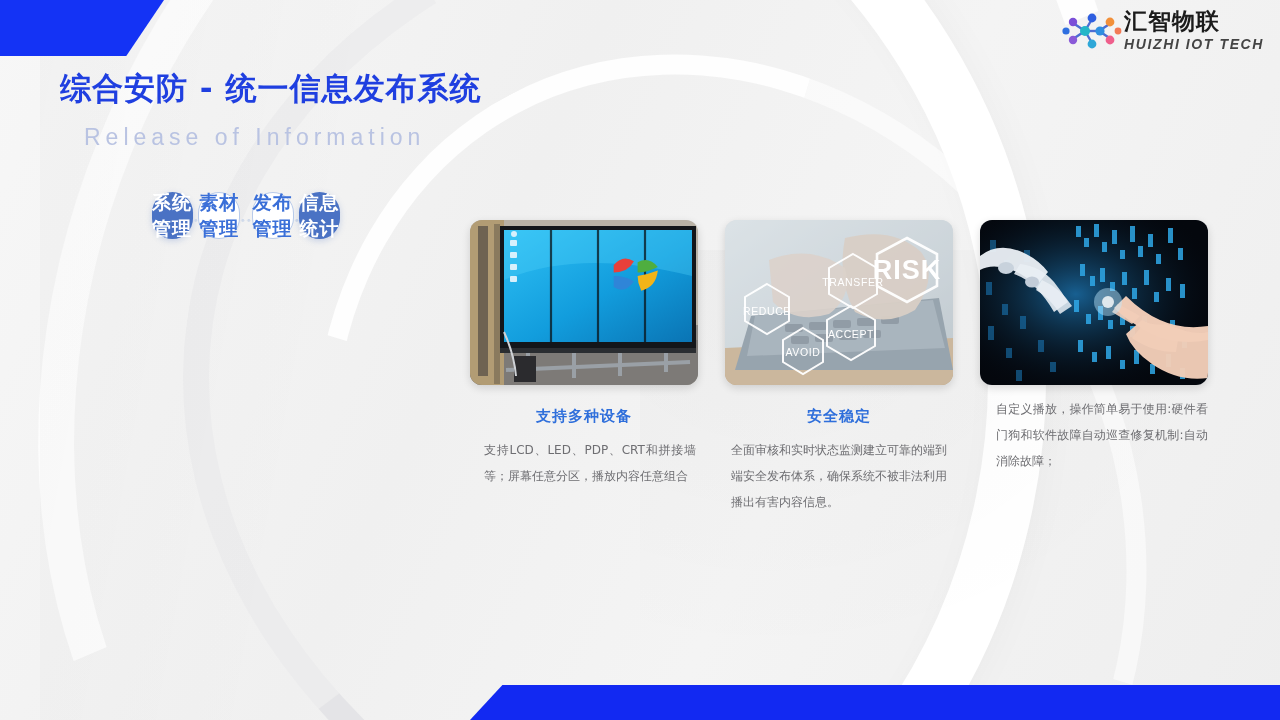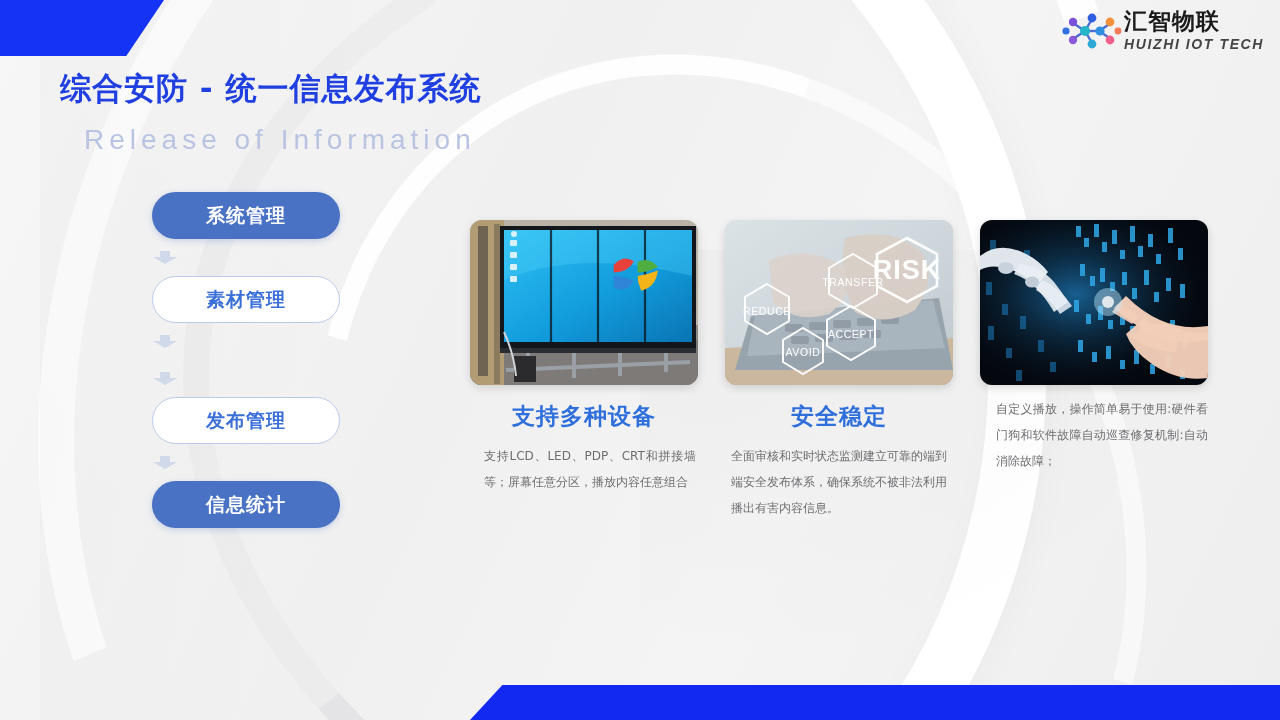--- a/index.html
+++ b/index.html
@@ -120,34 +120,34 @@
     font-size: 31px;
     font-weight: bold;
     color: #1f3fe0;
     letter-spacing: 1px;
     white-space: nowrap;
     font-family: "DejaVu Sans", "Liberation Sans", sans-serif;
   }
   .title-en {
     position: absolute;
     left: 84px; top: 124px;
-    font-size: 28px;
+    font-size: 23px;
     color: #b9c3e2;
     letter-spacing: 5px;
     white-space: nowrap;
   }
 
   
   .flow {
     position: absolute;
     left: 152px; top: 192px;
     width: 188px;
     display: flex;
-    flex-direction: column;
-    align-items: flex-start;
+    flex-direction: row;
+    align-items: flex-end;
   }
   .flow-step {
     width: 188px;
     height: 47px;
     border-radius: 24px;
     display: flex;
     align-items: center;
     justify-content: center;
     font-size: 19px;
     font-weight: bold;
@@ -185,23 +185,23 @@
     height: 165px;
     border-radius: 12px;
     overflow: hidden;
     position: relative;
     box-shadow: 0 3px 9px rgba(0,0,0,0.14);
     background: #d9dde2;
     text-align: right;
   }
   .card-thumb svg { display: block; width: 100%; height: 100%; }
   .card-title {
-    margin-top: 16px;
+    margin-top: 22px;
     text-align: center;
-    font-size: 23px;
+    font-size: 15px;
     font-weight: bold;
     color: #2f6fdb;
     letter-spacing: 1px;
     font-family: "DejaVu Sans", "Liberation Sans", sans-serif;
   }
   .card-body {
     margin-top: 11px;
     font-size: 12px;
     line-height: 26px;
     color: #6e6e72;

